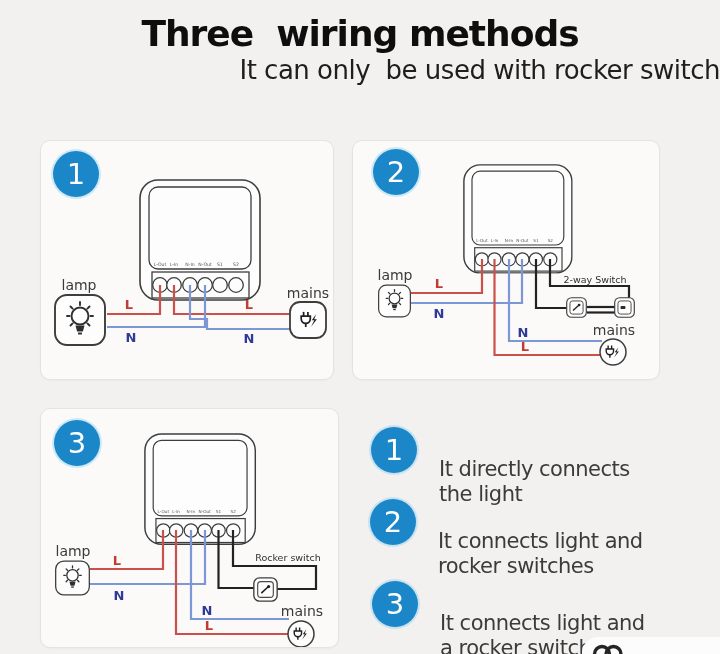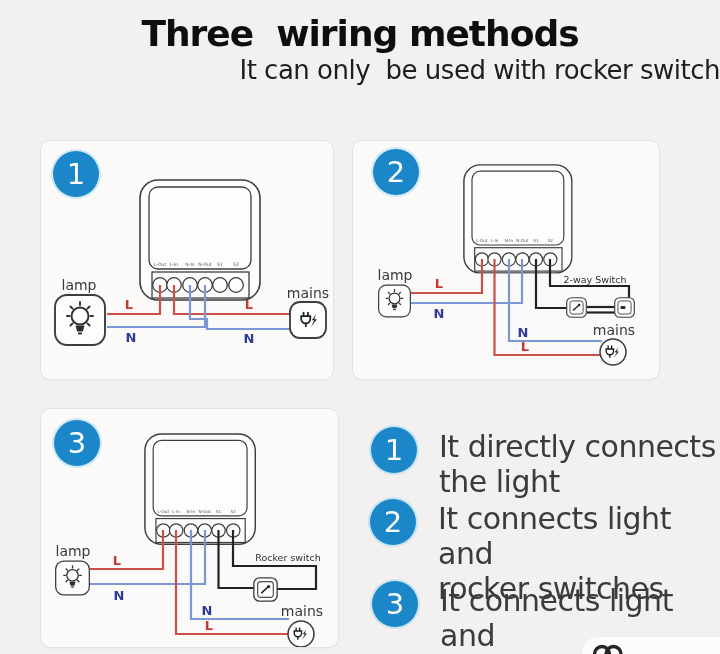--- a/index.html
+++ b/index.html
@@ -29,22 +29,22 @@
     background:#1b87c9;color:#ffffff;display:flex;align-items:center;
     justify-content:center;font-size:29px;line-height:1;
     box-shadow:0 0 0 2px rgba(120,200,240,0.35);
   }
   .panel-1 .badge{left:12px;top:10px;}
   .panel-2 .badge{left:20px;top:8px;}
   .panel-3 .badge{left:13px;top:11px;}
   .legend-row{position:absolute;display:flex;align-items:flex-start;}
   .legend-row .badge{position:static;flex:0 0 46px;}
   .legend-text{
-    margin-left:22px;font-size:30px;line-height:1.17;color:#3b3b3b;
-    white-space:pre-line;letter-spacing:-0.5px;padding-top:2px;
+    margin-left:22px;font-size:21px;line-height:1.17;color:#3b3b3b;
+    white-space:pre-line;letter-spacing:-0.5px;padding-top:2px;margin-top:28px;
   }
   .row-1{left:371px;top:427px;}
   .row-2{left:370px;top:499px;}
   .row-3{left:372px;top:581px;}
   .watermark{
     position:absolute;left:582px;top:637px;width:138px;height:17px;
     background:#fdfcfc;border-radius:16px 0 0 0;overflow:hidden;
   }
   .defs-holder{position:absolute;width:0;height:0;overflow:hidden;}
   

